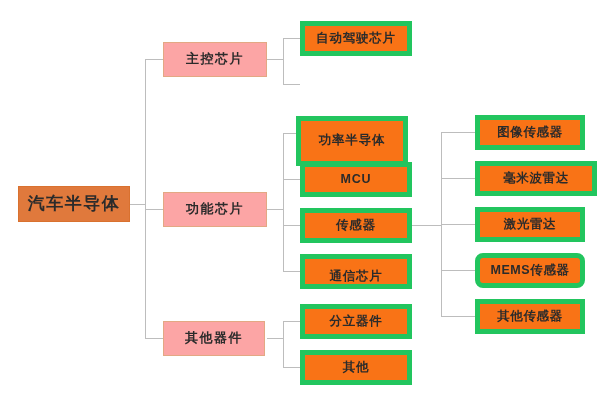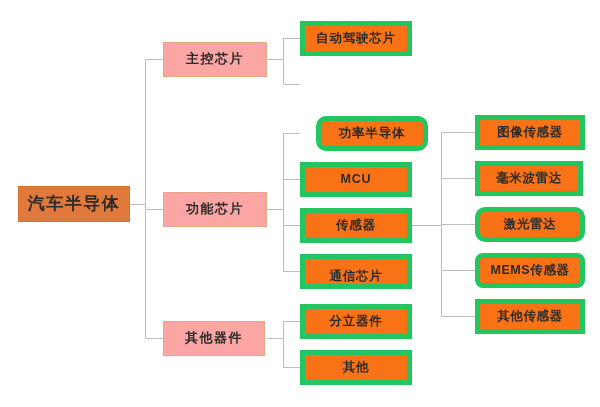--- a/index.html
+++ b/index.html
@@ -115,40 +115,40 @@
   </div>
 
   <div class="node level-three" style="left:300px; top:21px; width:112px; height:35px;">
     <span class="node-label">自动驾驶芯片</span>
   </div>
 
   <div class="node level-two" style="left:163px; top:192px; width:104px; height:35px;">
     <span class="node-label">功能芯片</span>
   </div>
 
-  <div class="node level-three" style="left:316px; top:116px; width:112px; height:35px;border-radius:10px;">
+  <div class="node level-three" style="left:296px; top:116px; width:112px; height:50px;">
     <span class="node-label">功率半导体</span>
   </div>
   <div class="node level-three" style="left:300px; top:162px; width:112px; height:35px;">
     <span class="node-label">MCU</span>
   </div>
   <div class="node level-three" style="left:300px; top:208px; width:112px; height:35px;">
     <span class="node-label">传感器</span>
   </div>
   <div class="node level-three" style="left:300px; top:254px; width:112px; height:35px;align-items:flex-end;">
     <span class="node-label">通信芯片</span>
   </div>
 
   <div class="node level-four" style="left:475px; top:115px; width:110px; height:35px;">
     <span class="node-label">图像传感器</span>
   </div>
-  <div class="node level-four" style="left:475px; top:161px; width:108px; height:35px;font-family:Liberation Serif, serif;">
+  <div class="node level-four" style="left:475px; top:161px; width:122px; height:35px;font-family:Liberation Serif, serif;">
     <span class="node-label">毫米波雷达</span>
   </div>
-  <div class="node level-four" style="left:475px; top:207px; width:110px; height:35px;border-radius:10px;">
+  <div class="node level-four" style="left:475px; top:207px; width:110px; height:35px;">
     <span class="node-label">激光雷达</span>
   </div>
   <div class="node level-four" style="left:475px; top:253px; width:110px; height:35px;border-radius:8px;">
     <span class="node-label">MEMS传感器</span>
   </div>
   <div class="node level-four" style="left:475px; top:299px; width:110px; height:35px;">
     <span class="node-label">其他传感器</span>
   </div>
 
   <div class="node level-two" style="left:163px; top:321px; width:102px; height:35px;">

